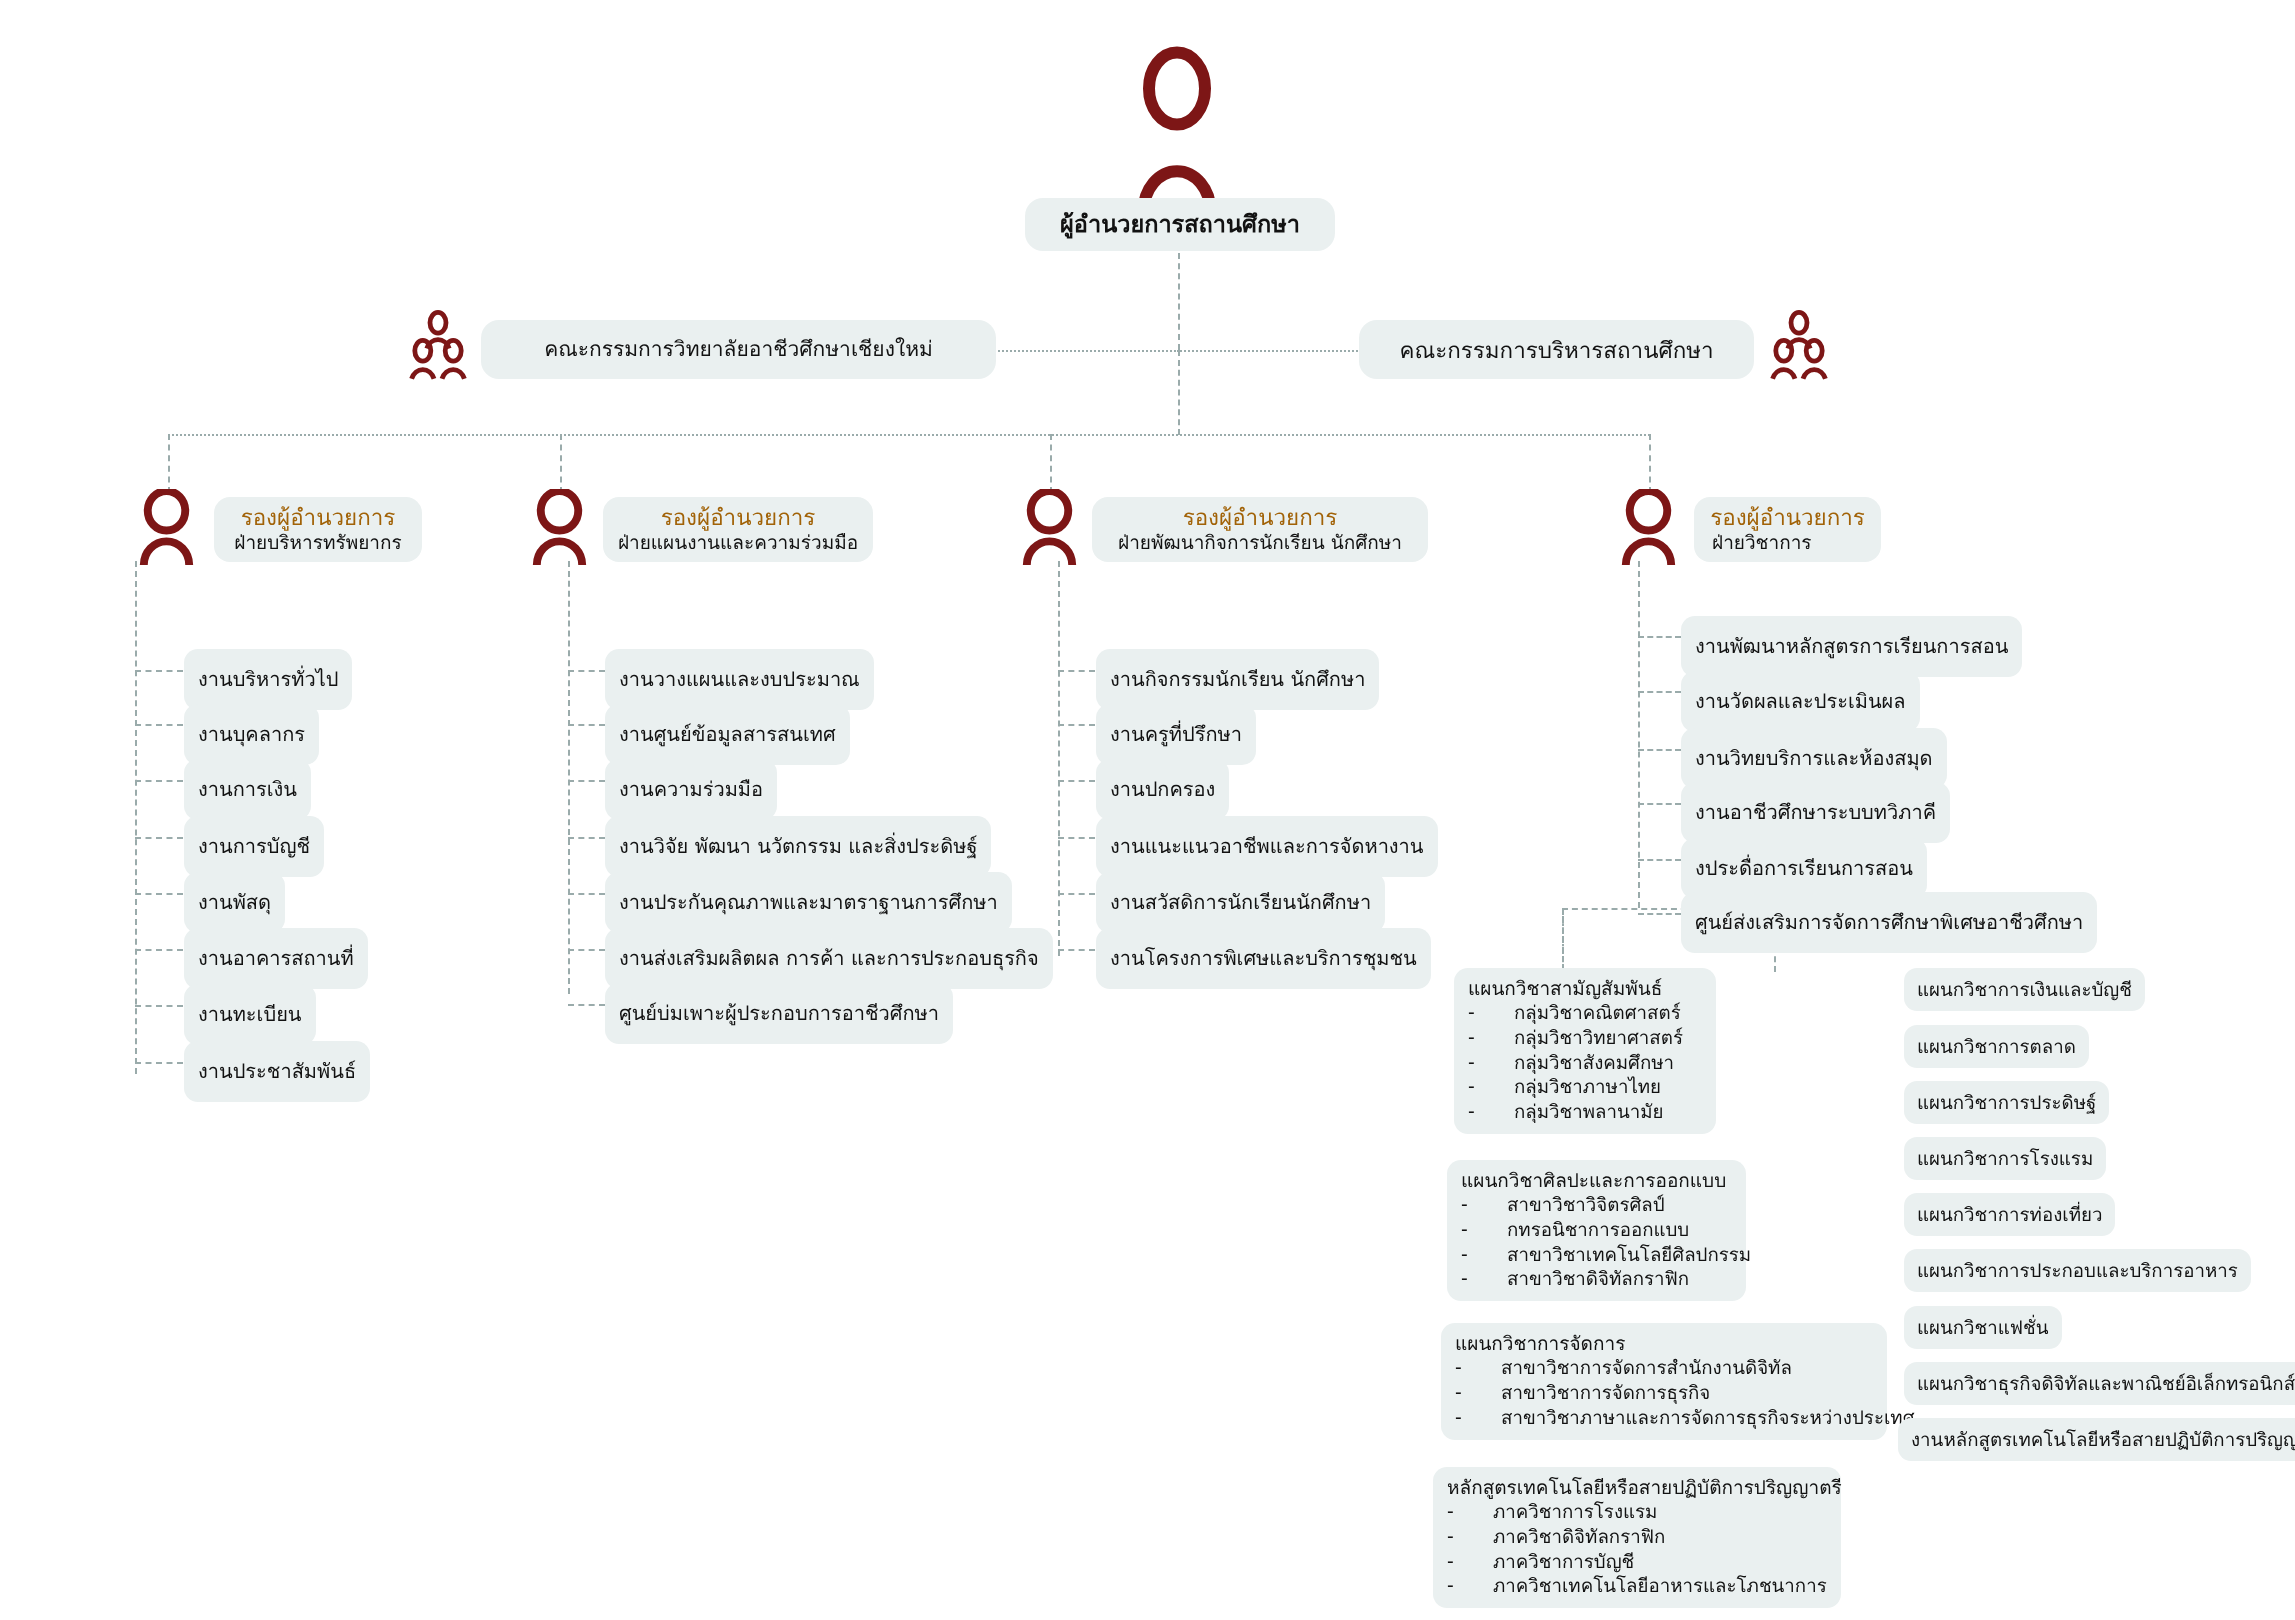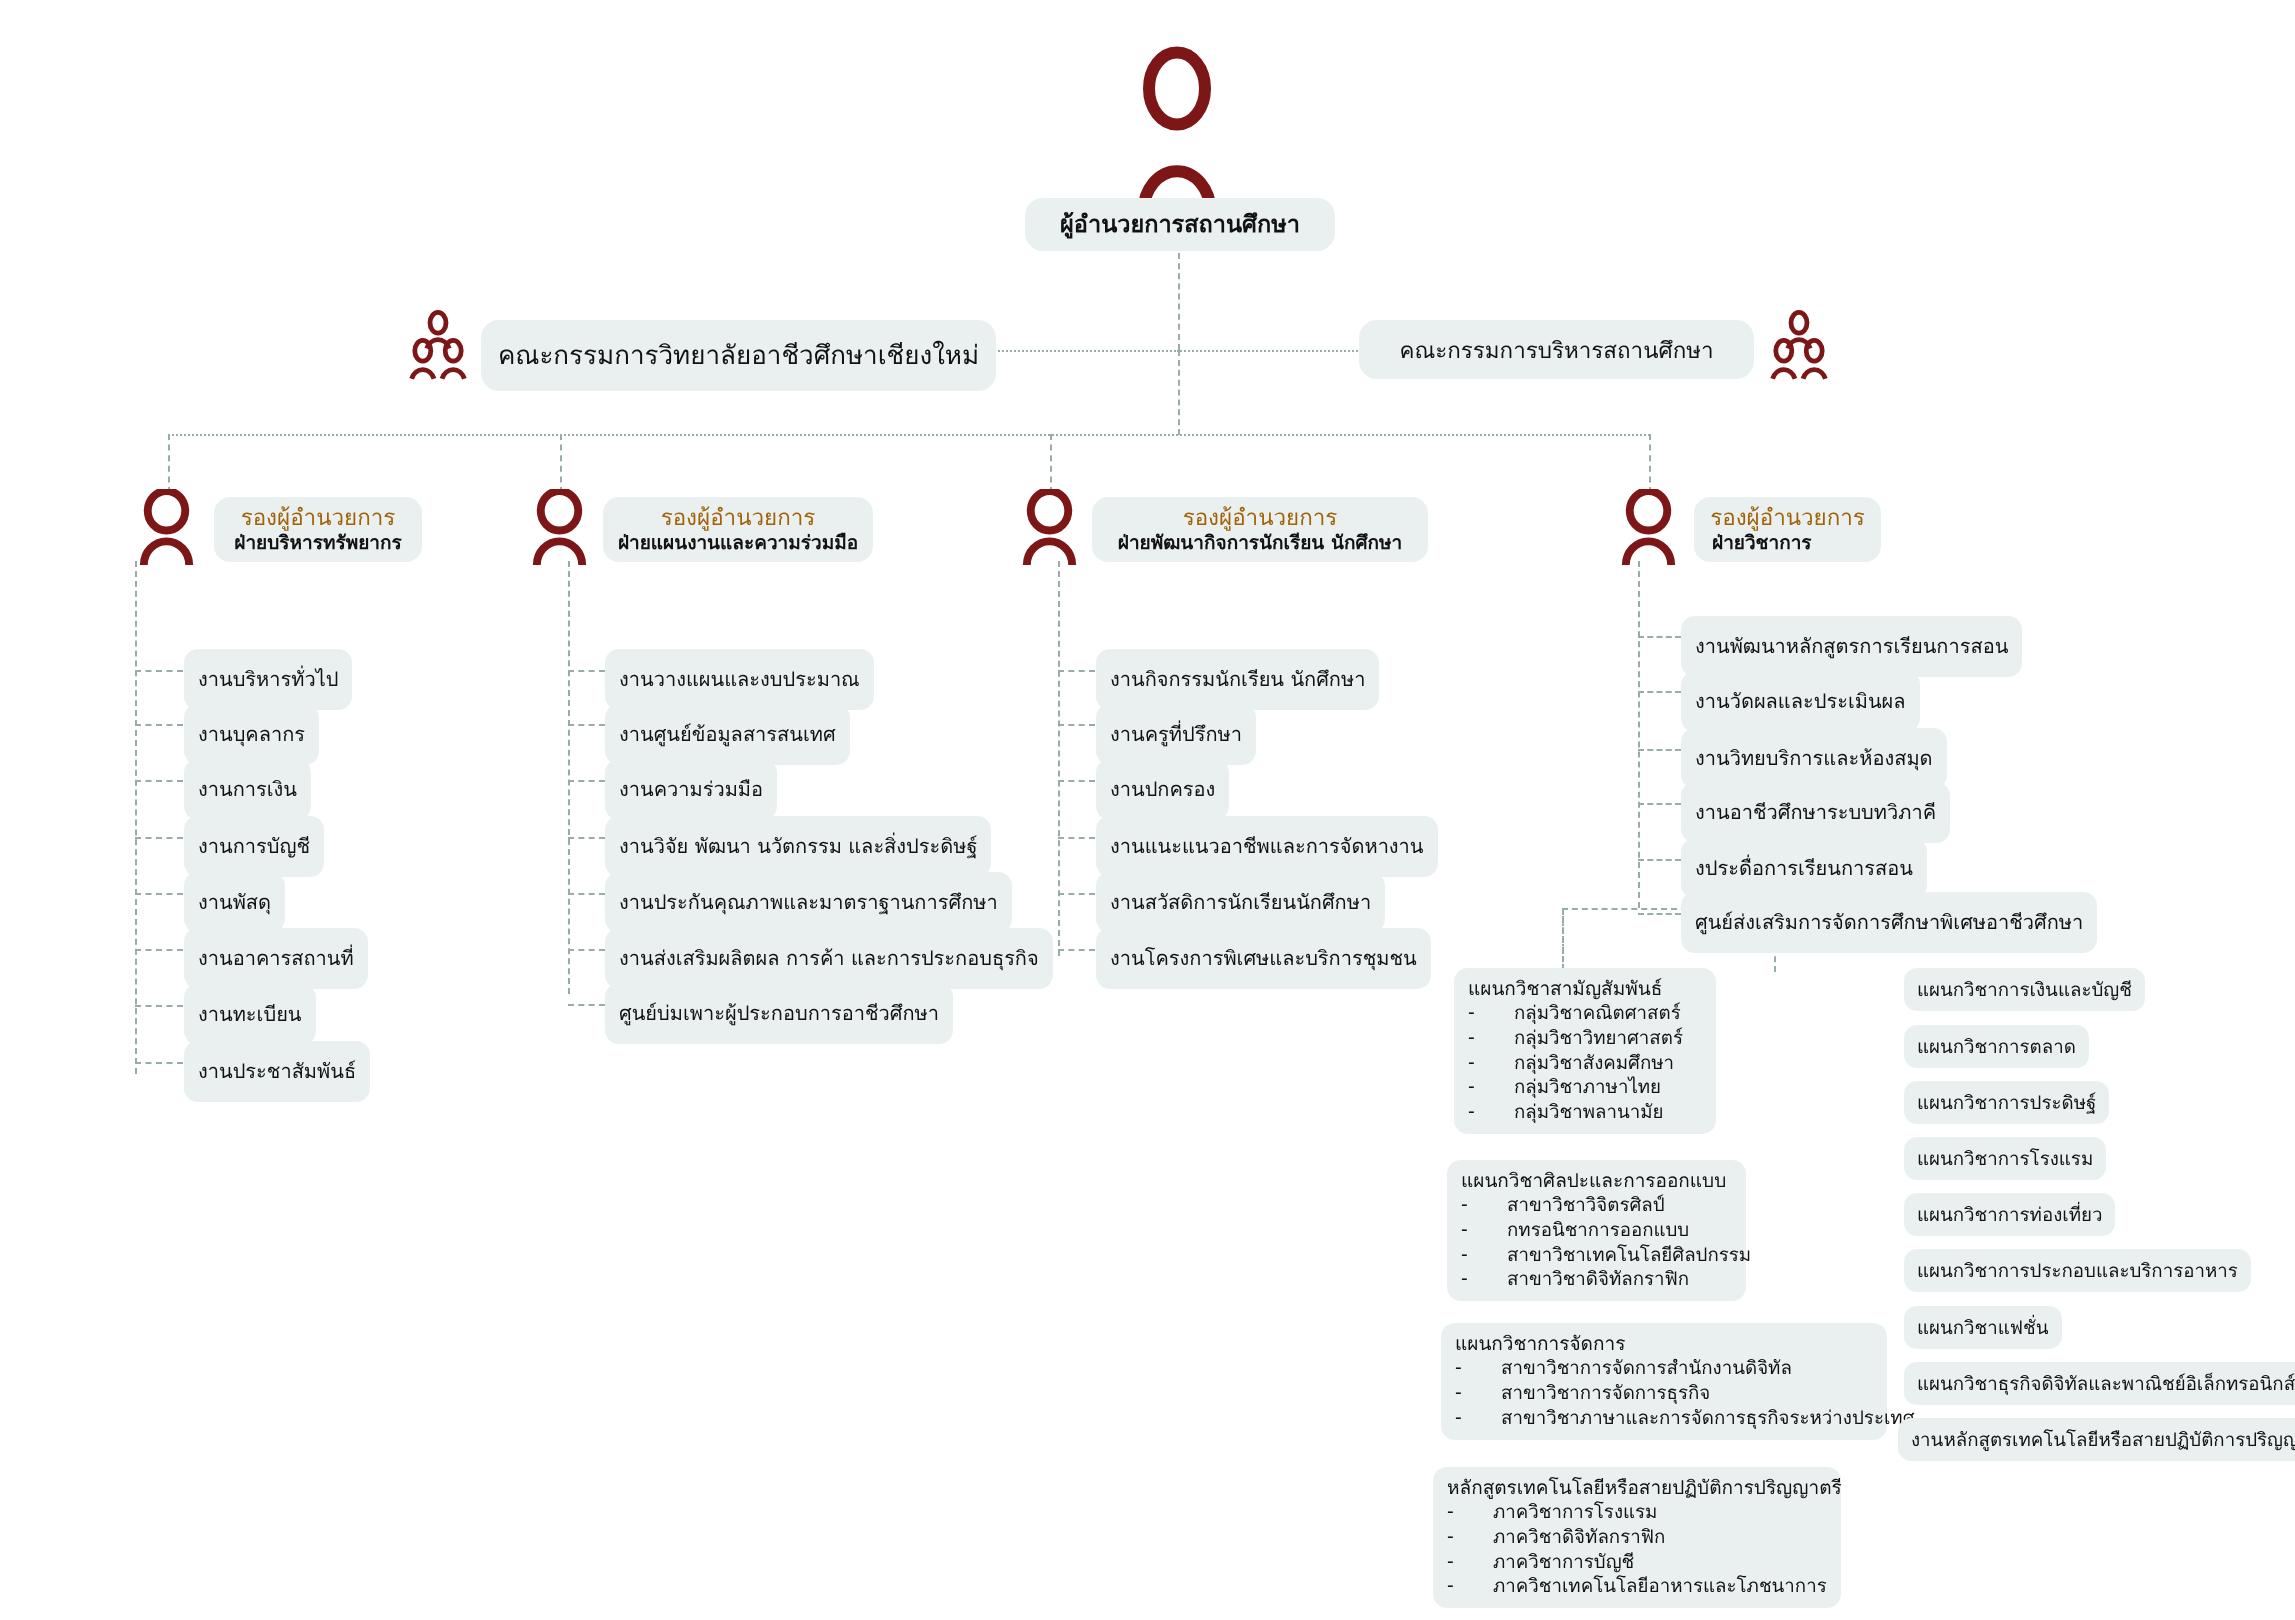--- a/index.html
+++ b/index.html
@@ -41,21 +41,21 @@
     border-radius:16px;
     box-sizing:border-box;
     padding:8.5px 18px 9.6px 18px;
     display:flex;
     flex-direction:column;
     align-items:flex-start;
     justify-content:center;
     white-space:nowrap;
   }
   .card .t1{ font-size:22.4px; line-height:1.18; color:#a16207; }
-  .card .t2{ font-size:19px; line-height:1.2; color:#121212;font-weight:bold; }
+  .card .t2{ font-size:19px; line-height:1.2; color:#121212; }
 
   
   .group{
     position:absolute;
     background:#eaf0f0;
     border-radius:14px;
     box-sizing:border-box;
     padding:7.5px 16px 9.6px 14px;
     white-space:nowrap;
   }
@@ -166,21 +166,21 @@
   <div class="ico" style="left:406px; top:310px;">
     <svg width="64" height="72" viewBox="0 0 80 90" aria-hidden="true">
       <ellipse cx="40" cy="16" rx="10" ry="13" fill="none" stroke="#7d1616" stroke-width="6"></ellipse>
       <path d="M26 48 A15 17 0 0 1 54 48" fill="none" stroke="#7d1616" stroke-width="6"></path>
       <ellipse cx="21" cy="51" rx="10" ry="13" fill="none" stroke="#7d1616" stroke-width="6"></ellipse>
       <path d="M7 86 A15 18 0 0 1 35 86" fill="none" stroke="#7d1616" stroke-width="6"></path>
       <ellipse cx="59" cy="51" rx="10" ry="13" fill="none" stroke="#7d1616" stroke-width="6"></ellipse>
       <path d="M45 86 A15 18 0 0 1 73 86" fill="none" stroke="#7d1616" stroke-width="6"></path>
     </svg>
   </div>
-  <div class="pill lead" style="left:481px; top:320px; width:515px; height:71px; font-size:26px;">คณะกรรมการวิทยาลัยอาชีวศึกษาเชียงใหม่</div>
+  <div class="pill lead" style="left:481px; top:320px; width:515px; height:59px; font-size:21px;">คณะกรรมการวิทยาลัยอาชีวศึกษาเชียงใหม่</div>
 
   <div class="pill lead" style="left:1359px; top:320px; width:395px; height:59px; font-size:22.4px;">คณะกรรมการบริหารสถานศึกษา</div>
   <div class="ico" style="left:1767px; top:310px;">
     <svg width="64" height="72" viewBox="0 0 80 90" aria-hidden="true">
       <ellipse cx="40" cy="16" rx="10" ry="13" fill="none" stroke="#7d1616" stroke-width="6"></ellipse>
       <path d="M26 48 A15 17 0 0 1 54 48" fill="none" stroke="#7d1616" stroke-width="6"></path>
       <ellipse cx="21" cy="51" rx="10" ry="13" fill="none" stroke="#7d1616" stroke-width="6"></ellipse>
       <path d="M7 86 A15 18 0 0 1 35 86" fill="none" stroke="#7d1616" stroke-width="6"></path>
       <ellipse cx="59" cy="51" rx="10" ry="13" fill="none" stroke="#7d1616" stroke-width="6"></ellipse>
       <path d="M45 86 A15 18 0 0 1 73 86" fill="none" stroke="#7d1616" stroke-width="6"></path>

